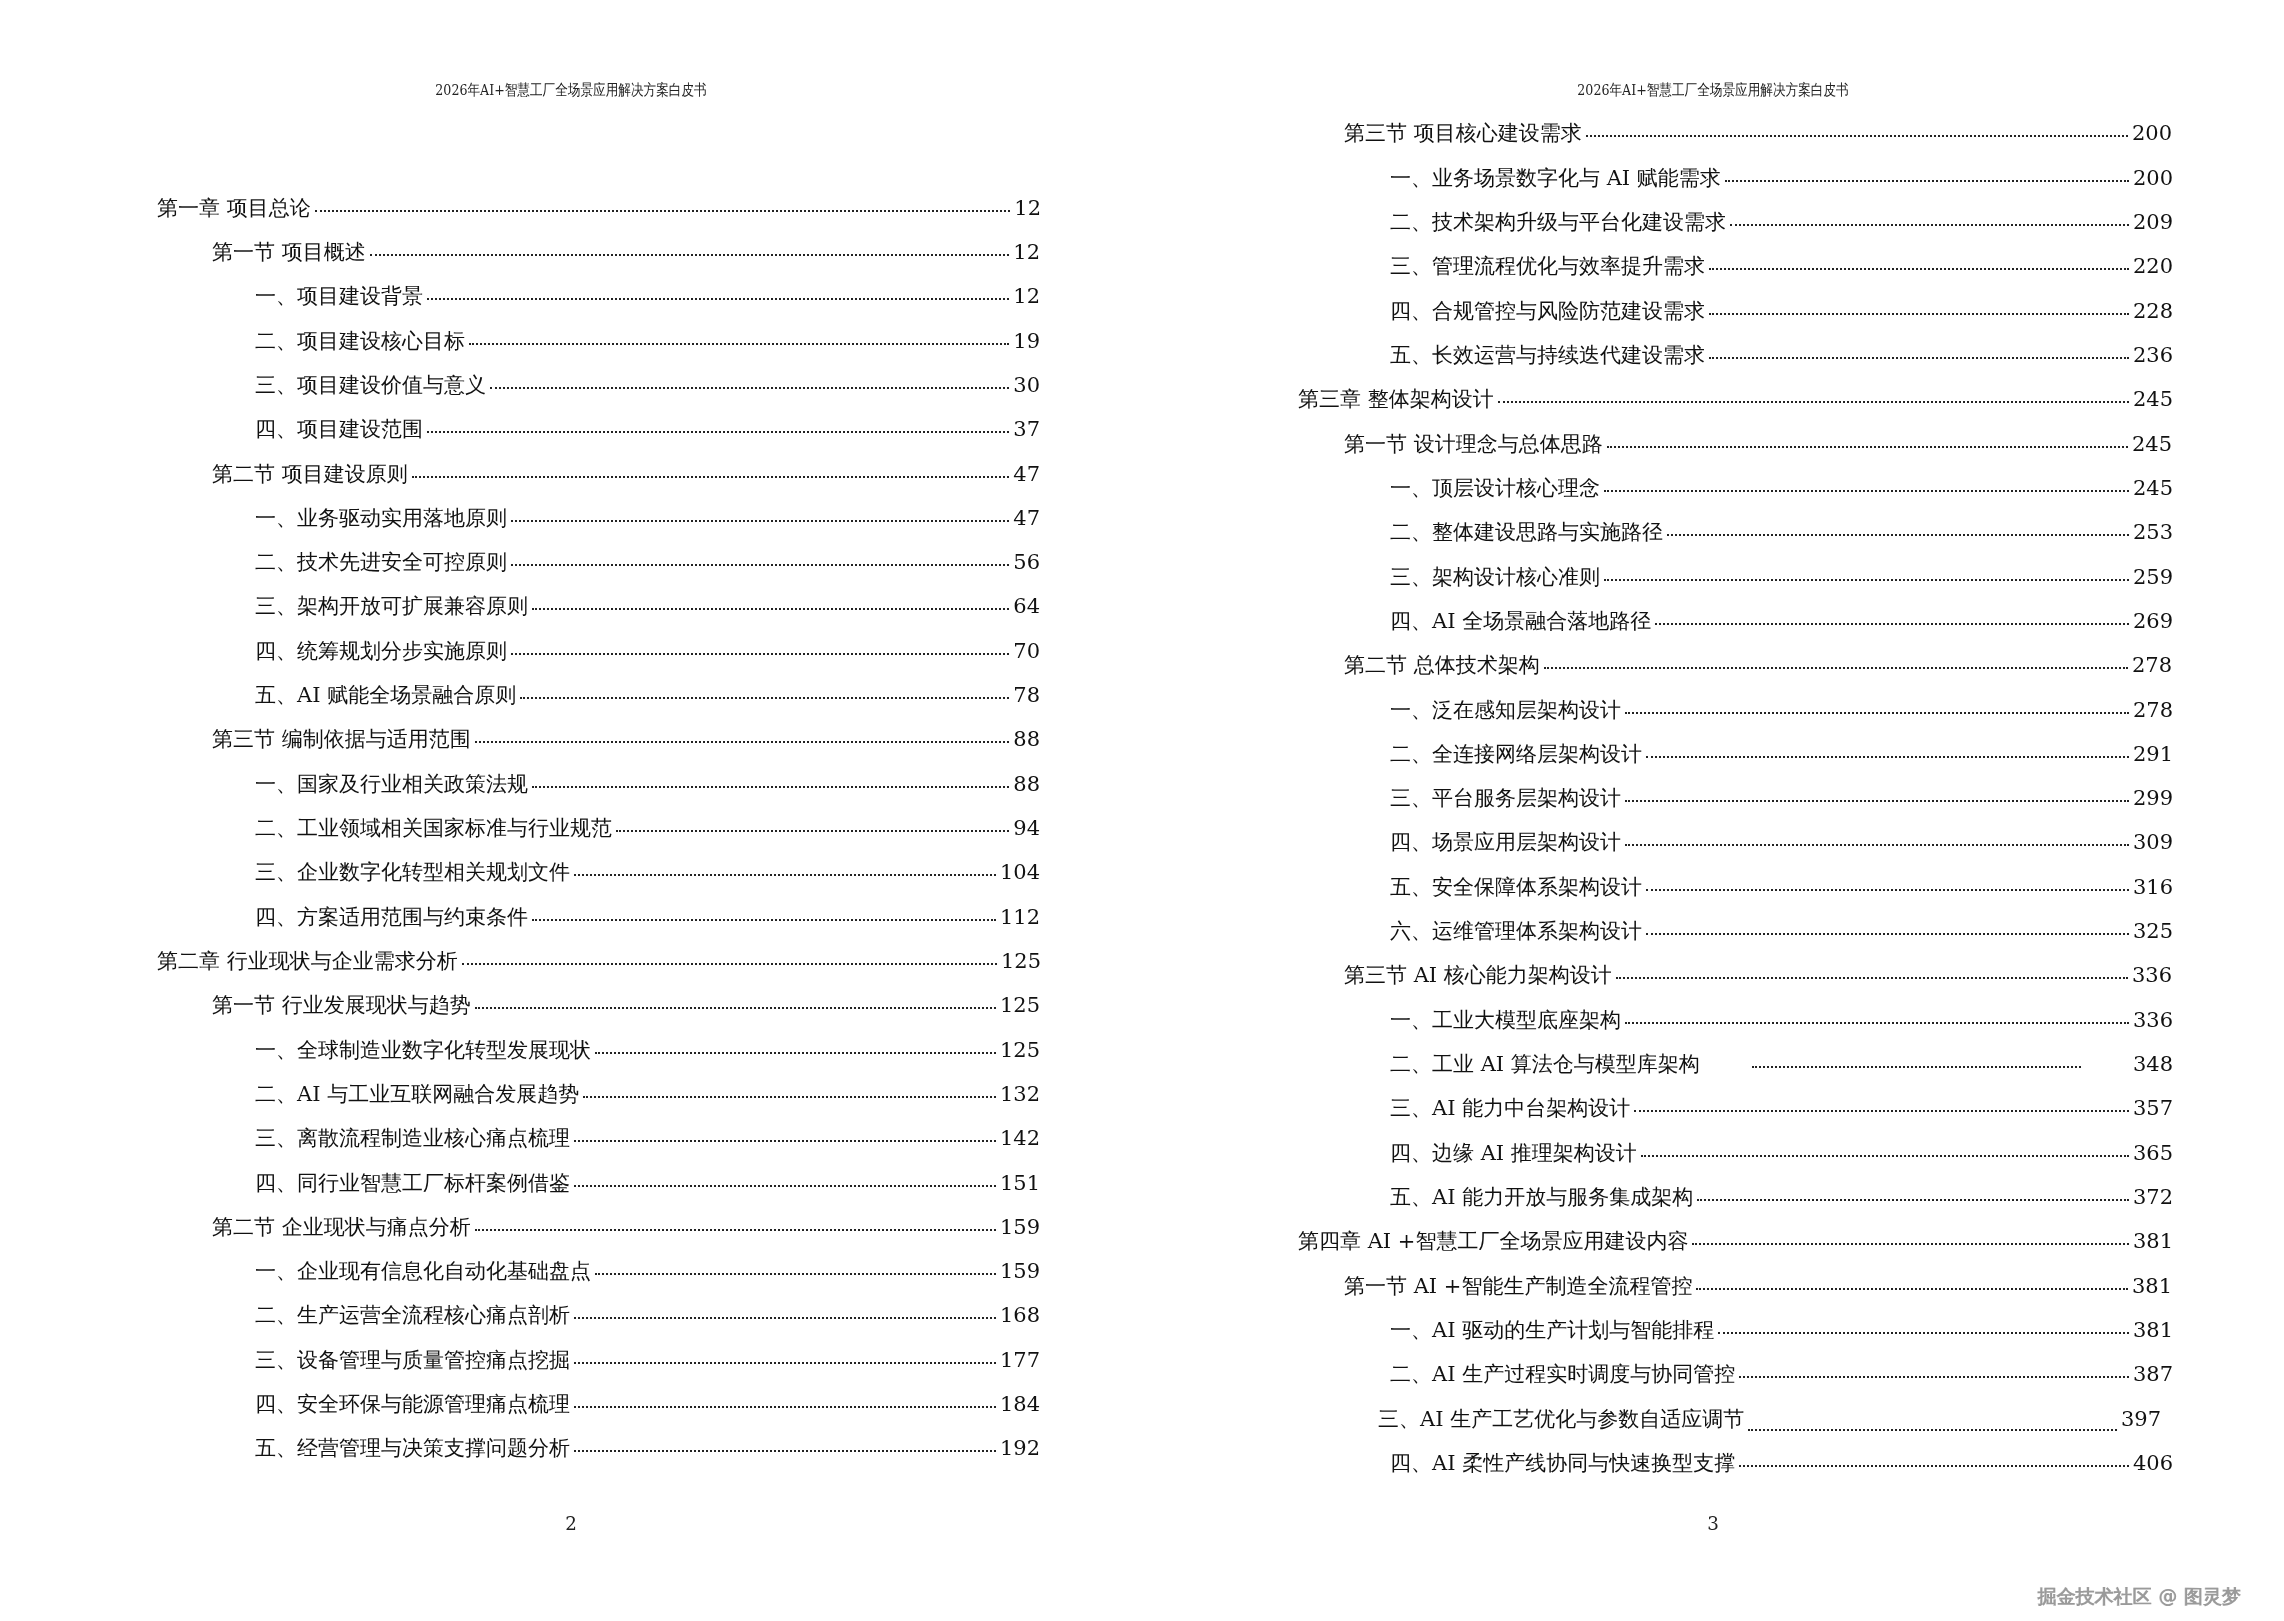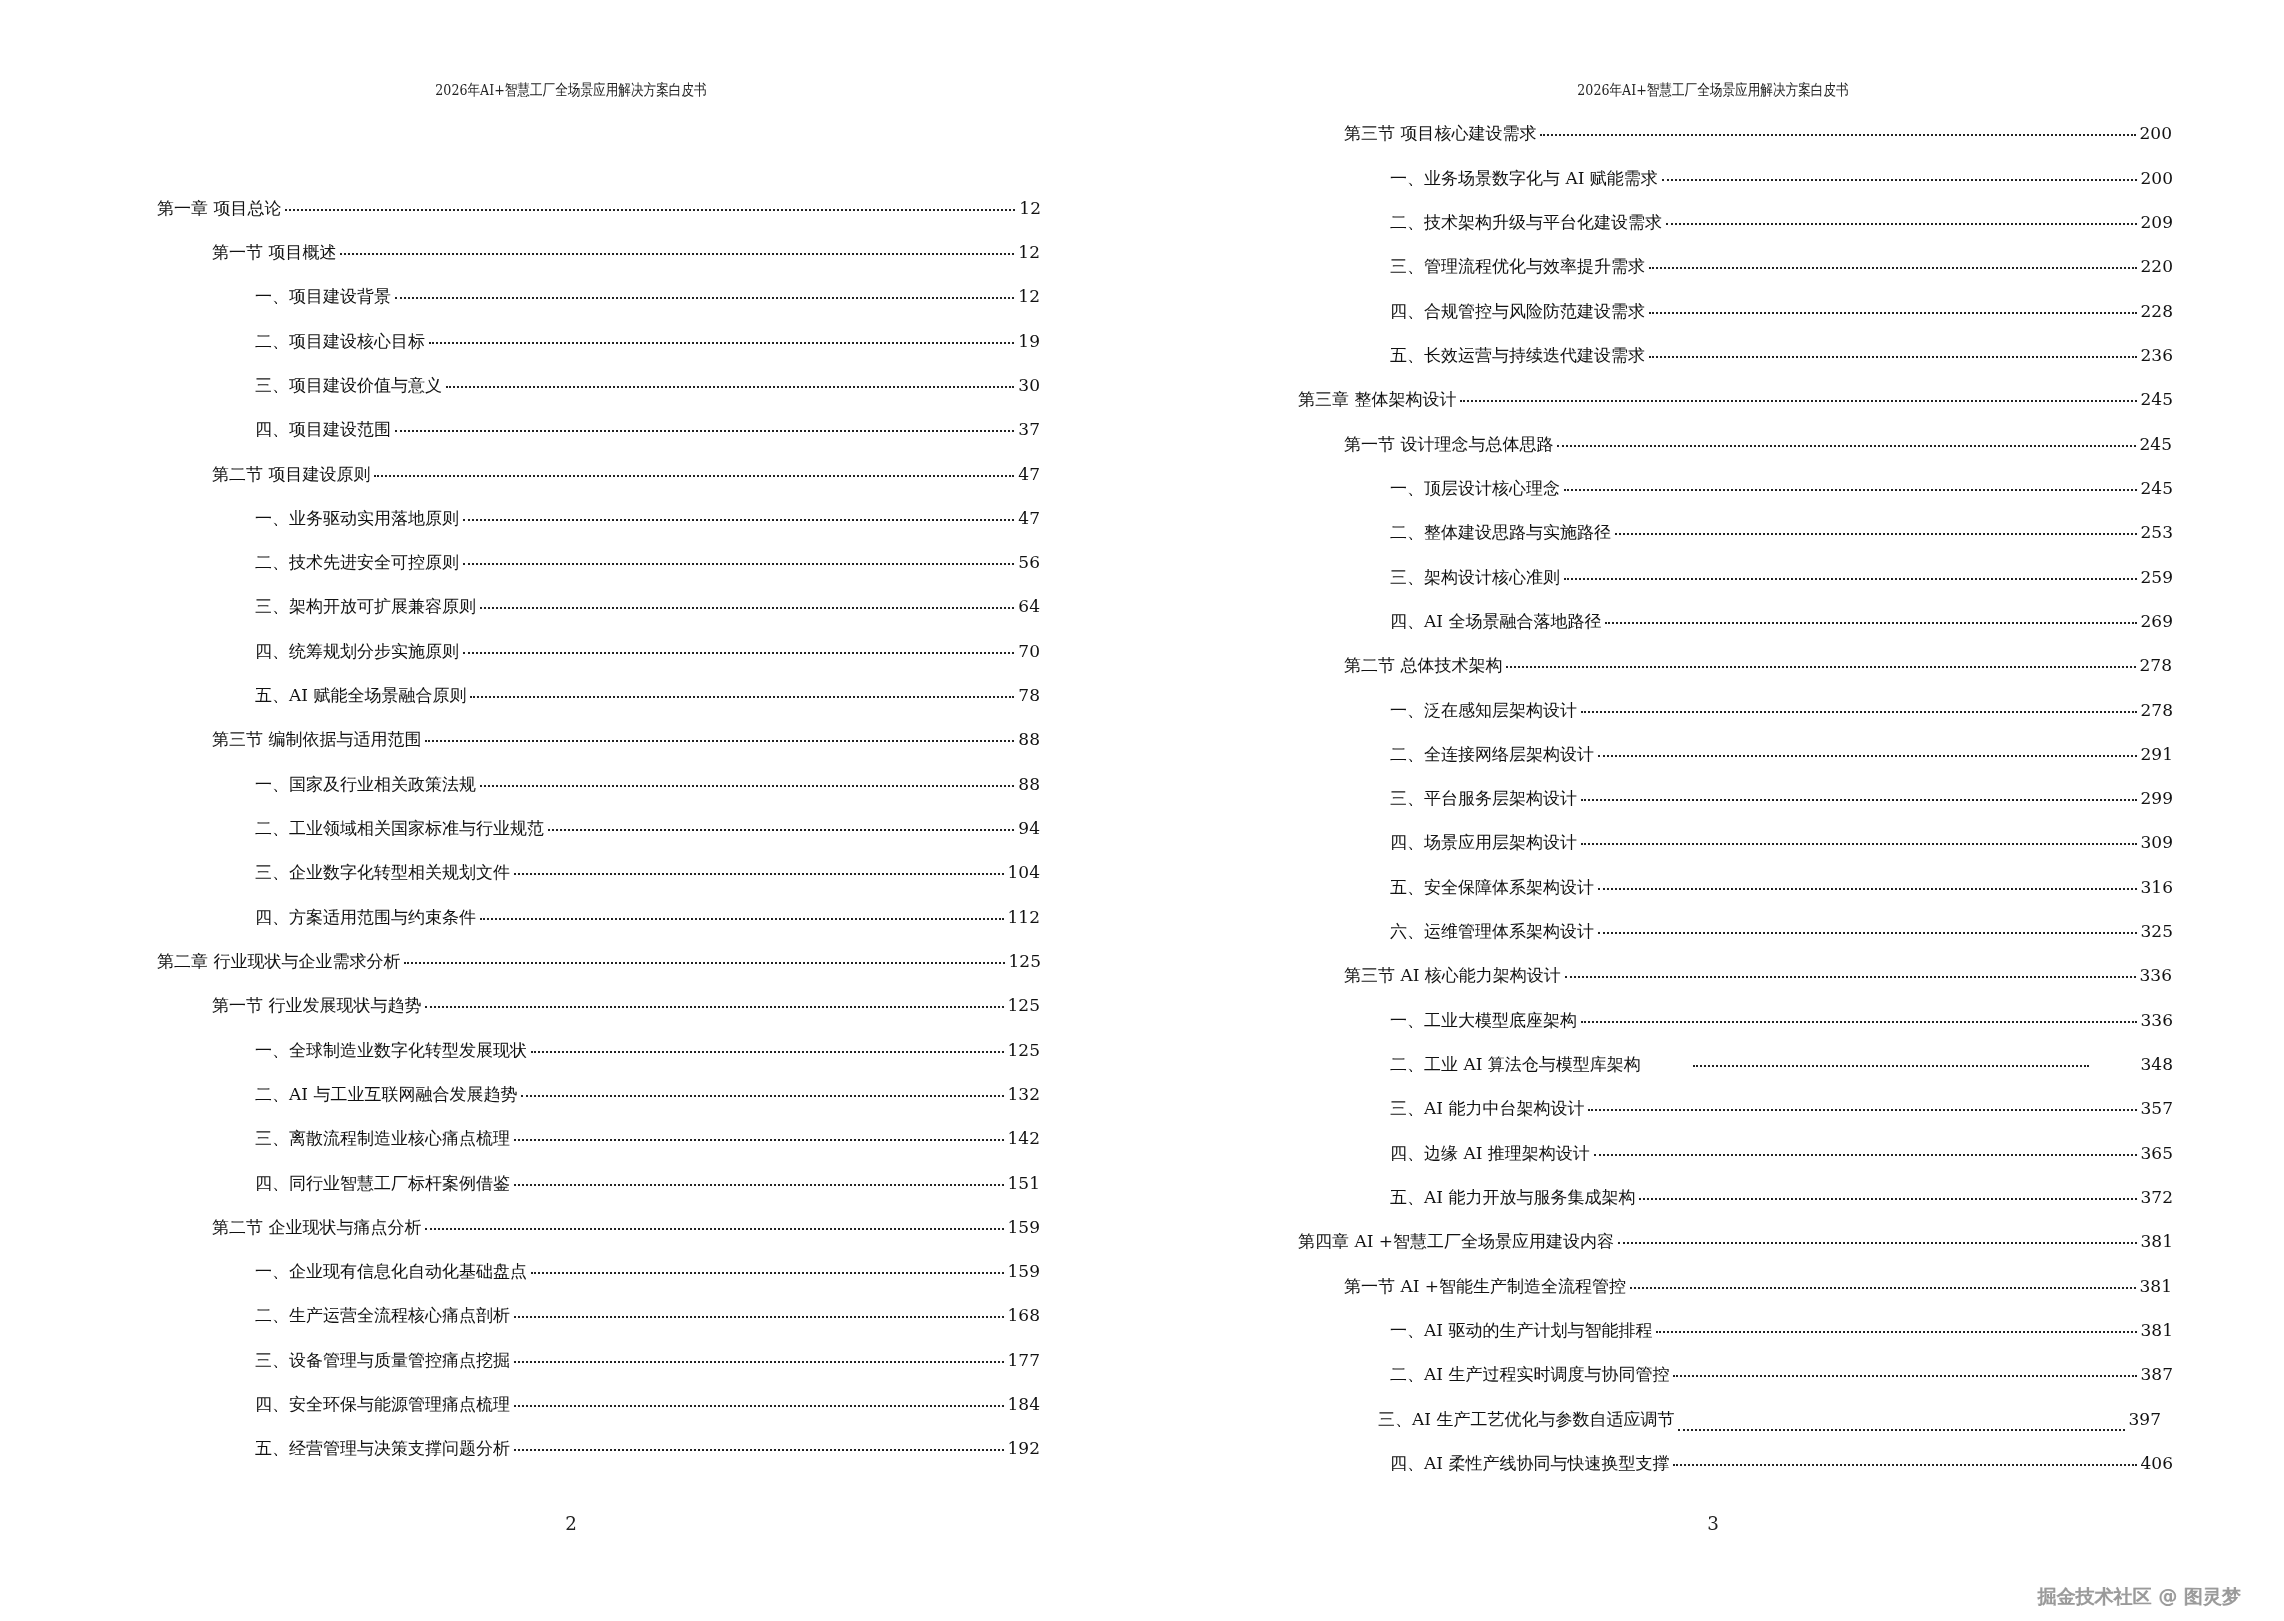--- a/index.html
+++ b/index.html
@@ -16,21 +16,21 @@
     transform: scaleX(0.82);
   }
   .toc-title {
     position: absolute; top: 120px; left: 0; width: 100%;
     text-align: center; font-size: 39px; line-height: 48px; letter-spacing: 19px;
     font-weight: normal; color: #000;
   }
   .toc { position: absolute; left: 0; width: 100%; }
   .toc-row {
     position: absolute; display: flex; align-items: baseline;
-    font-size: 17px; line-height: 29px; white-space: nowrap; color: #111;
+    font-size: 21px; line-height: 29px; white-space: nowrap; color: #111;
   }
   .toc-row .label { flex: 0 0 auto; transform-origin: left center; }
   .toc-row .leader {
     flex: 1 1 auto; overflow: hidden; margin: 0 3.9px;
     border-bottom: 2.4px dotted #222; height: 0; position: relative; top: -2.9px;
   }
   .toc-row .pnum { flex: 0 0 auto; text-align: right; }
   .page-number {
     position: absolute; top: 1512px; width: 100%; text-align: center;
     font-size: 18.3px; line-height: 23px; color: #222;

